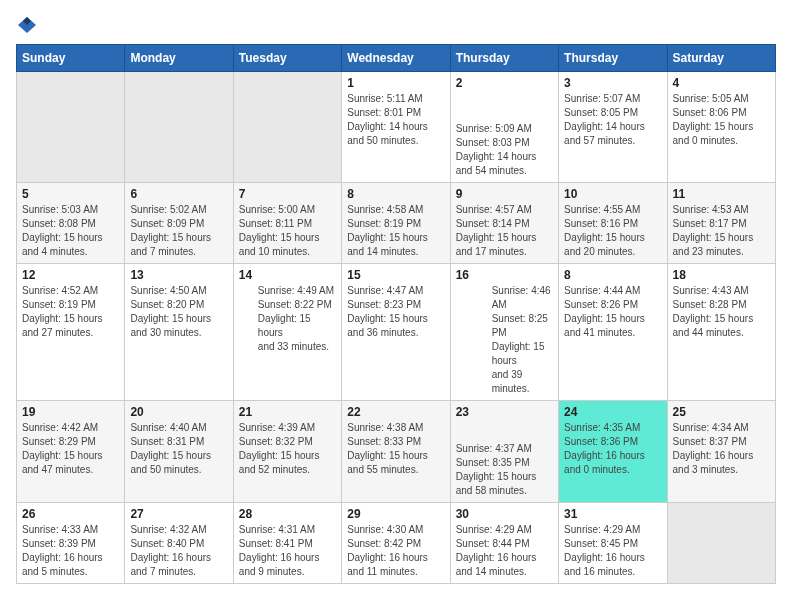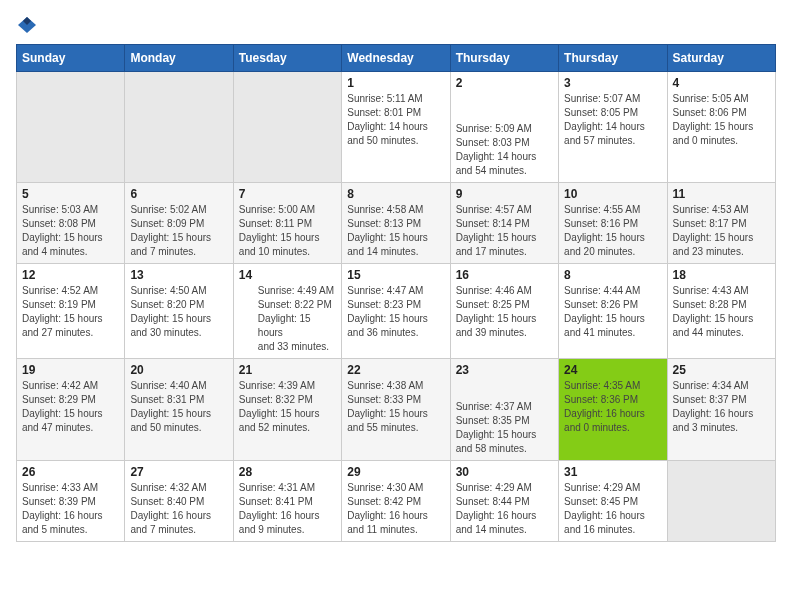--- a/index.html
+++ b/index.html
@@ -176,21 +176,21 @@
         <td style="background: rgb(245, 245, 245);">
           <span class="day-number">7</span>
           <div class="day-info" style="white-space: pre-line;">Sunrise: 5:00 AM
 Sunset: 8:11 PM
 Daylight: 15 hours
 and 10 minutes.</div>
         </td>
         <td style="background: rgb(245, 245, 245);">
           <span class="day-number">8</span>
           <div class="day-info" style="white-space: pre-line;">Sunrise: 4:58 AM
-Sunset: 8:13 PM
+Sunset: 8:19 PM
 Daylight: 15 hours
 and 14 minutes.</div>
         </td>
         <td style="background: rgb(245, 245, 245);">
           <span class="day-number">9</span>
           <div class="day-info" style="white-space: pre-line;">Sunrise: 4:57 AM
 Sunset: 8:14 PM
 Daylight: 15 hours
 and 17 minutes.</div>
         </td>
@@ -233,21 +233,21 @@
         </td>
         <td style="background: rgb(255, 255, 255);">
           <span class="day-number">15</span>
           <div class="day-info" style="white-space: pre-line;">Sunrise: 4:47 AM
 Sunset: 8:23 PM
 Daylight: 15 hours
 and 36 minutes.</div>
         </td>
         <td style="background: rgb(255, 255, 255);">
           <span class="day-number">16</span>
-          <div class="day-info" style="white-space: pre-line;">Sunrise: 4:46 AM
+          <div class="day-info" style="white-space: pre-line; margin-left: 36px;">Sunrise: 4:46 AM
 Sunset: 8:25 PM
 Daylight: 15 hours
 and 39 minutes.</div>
         </td>
         <td style="background: rgb(255, 255, 255);">
           <span class="day-number">8</span>
           <div class="day-info" style="white-space: pre-line;">Sunrise: 4:44 AM
 Sunset: 8:26 PM
 Daylight: 15 hours
 and 41 minutes.</div>
@@ -289,21 +289,21 @@
 Daylight: 15 hours
 and 55 minutes.</div>
         </td>
         <td style="background: rgb(245, 245, 245);">
           <span class="day-number">23</span>
           <div class="day-info" style="white-space: pre-line; margin-top: 23px;">Sunrise: 4:37 AM
 Sunset: 8:35 PM
 Daylight: 15 hours
 and 58 minutes.</div>
         </td>
-        <td style="background: #84cc16;">
+        <td style="background: #5eead4;">
           <span class="day-number">24</span>
           <div class="day-info" style="white-space: pre-line;">Sunrise: 4:35 AM
 Sunset: 8:36 PM
 Daylight: 16 hours
 and 0 minutes.</div>
         </td>
         <td style="background: rgb(245, 245, 245);">
           <span class="day-number">25</span>
           <div class="day-info" style="white-space: pre-line;">Sunrise: 4:34 AM
 Sunset: 8:37 PM

